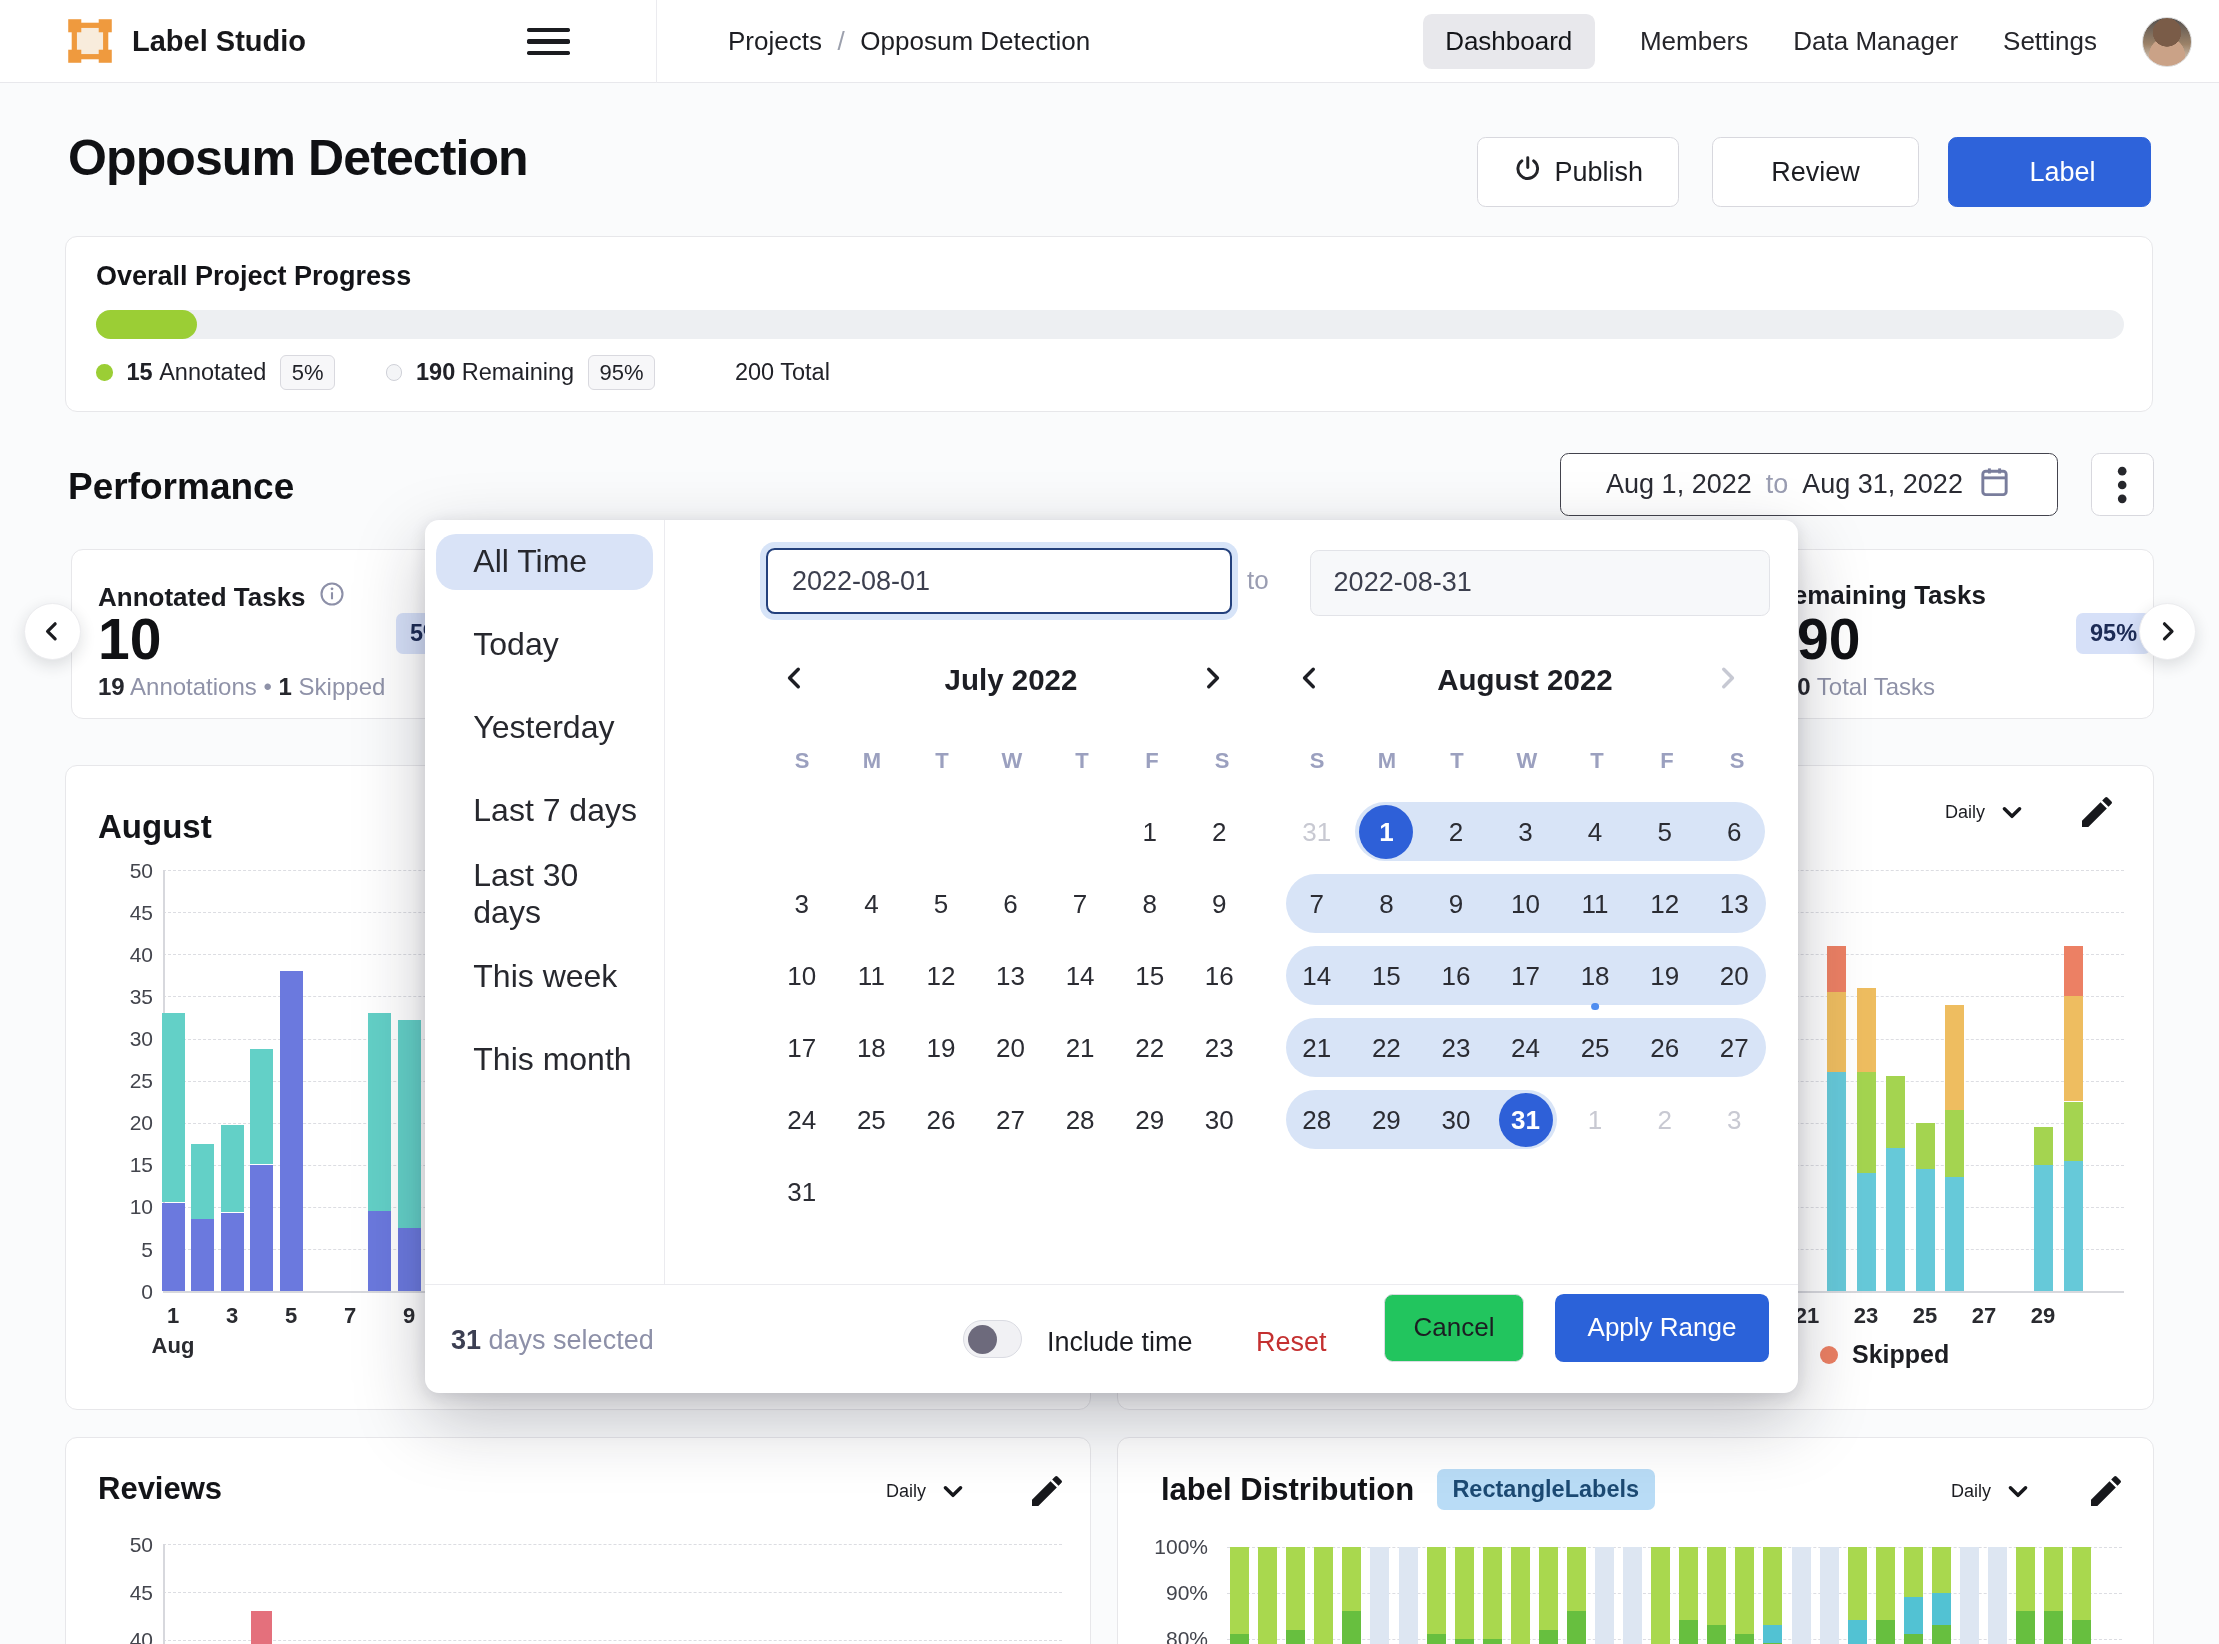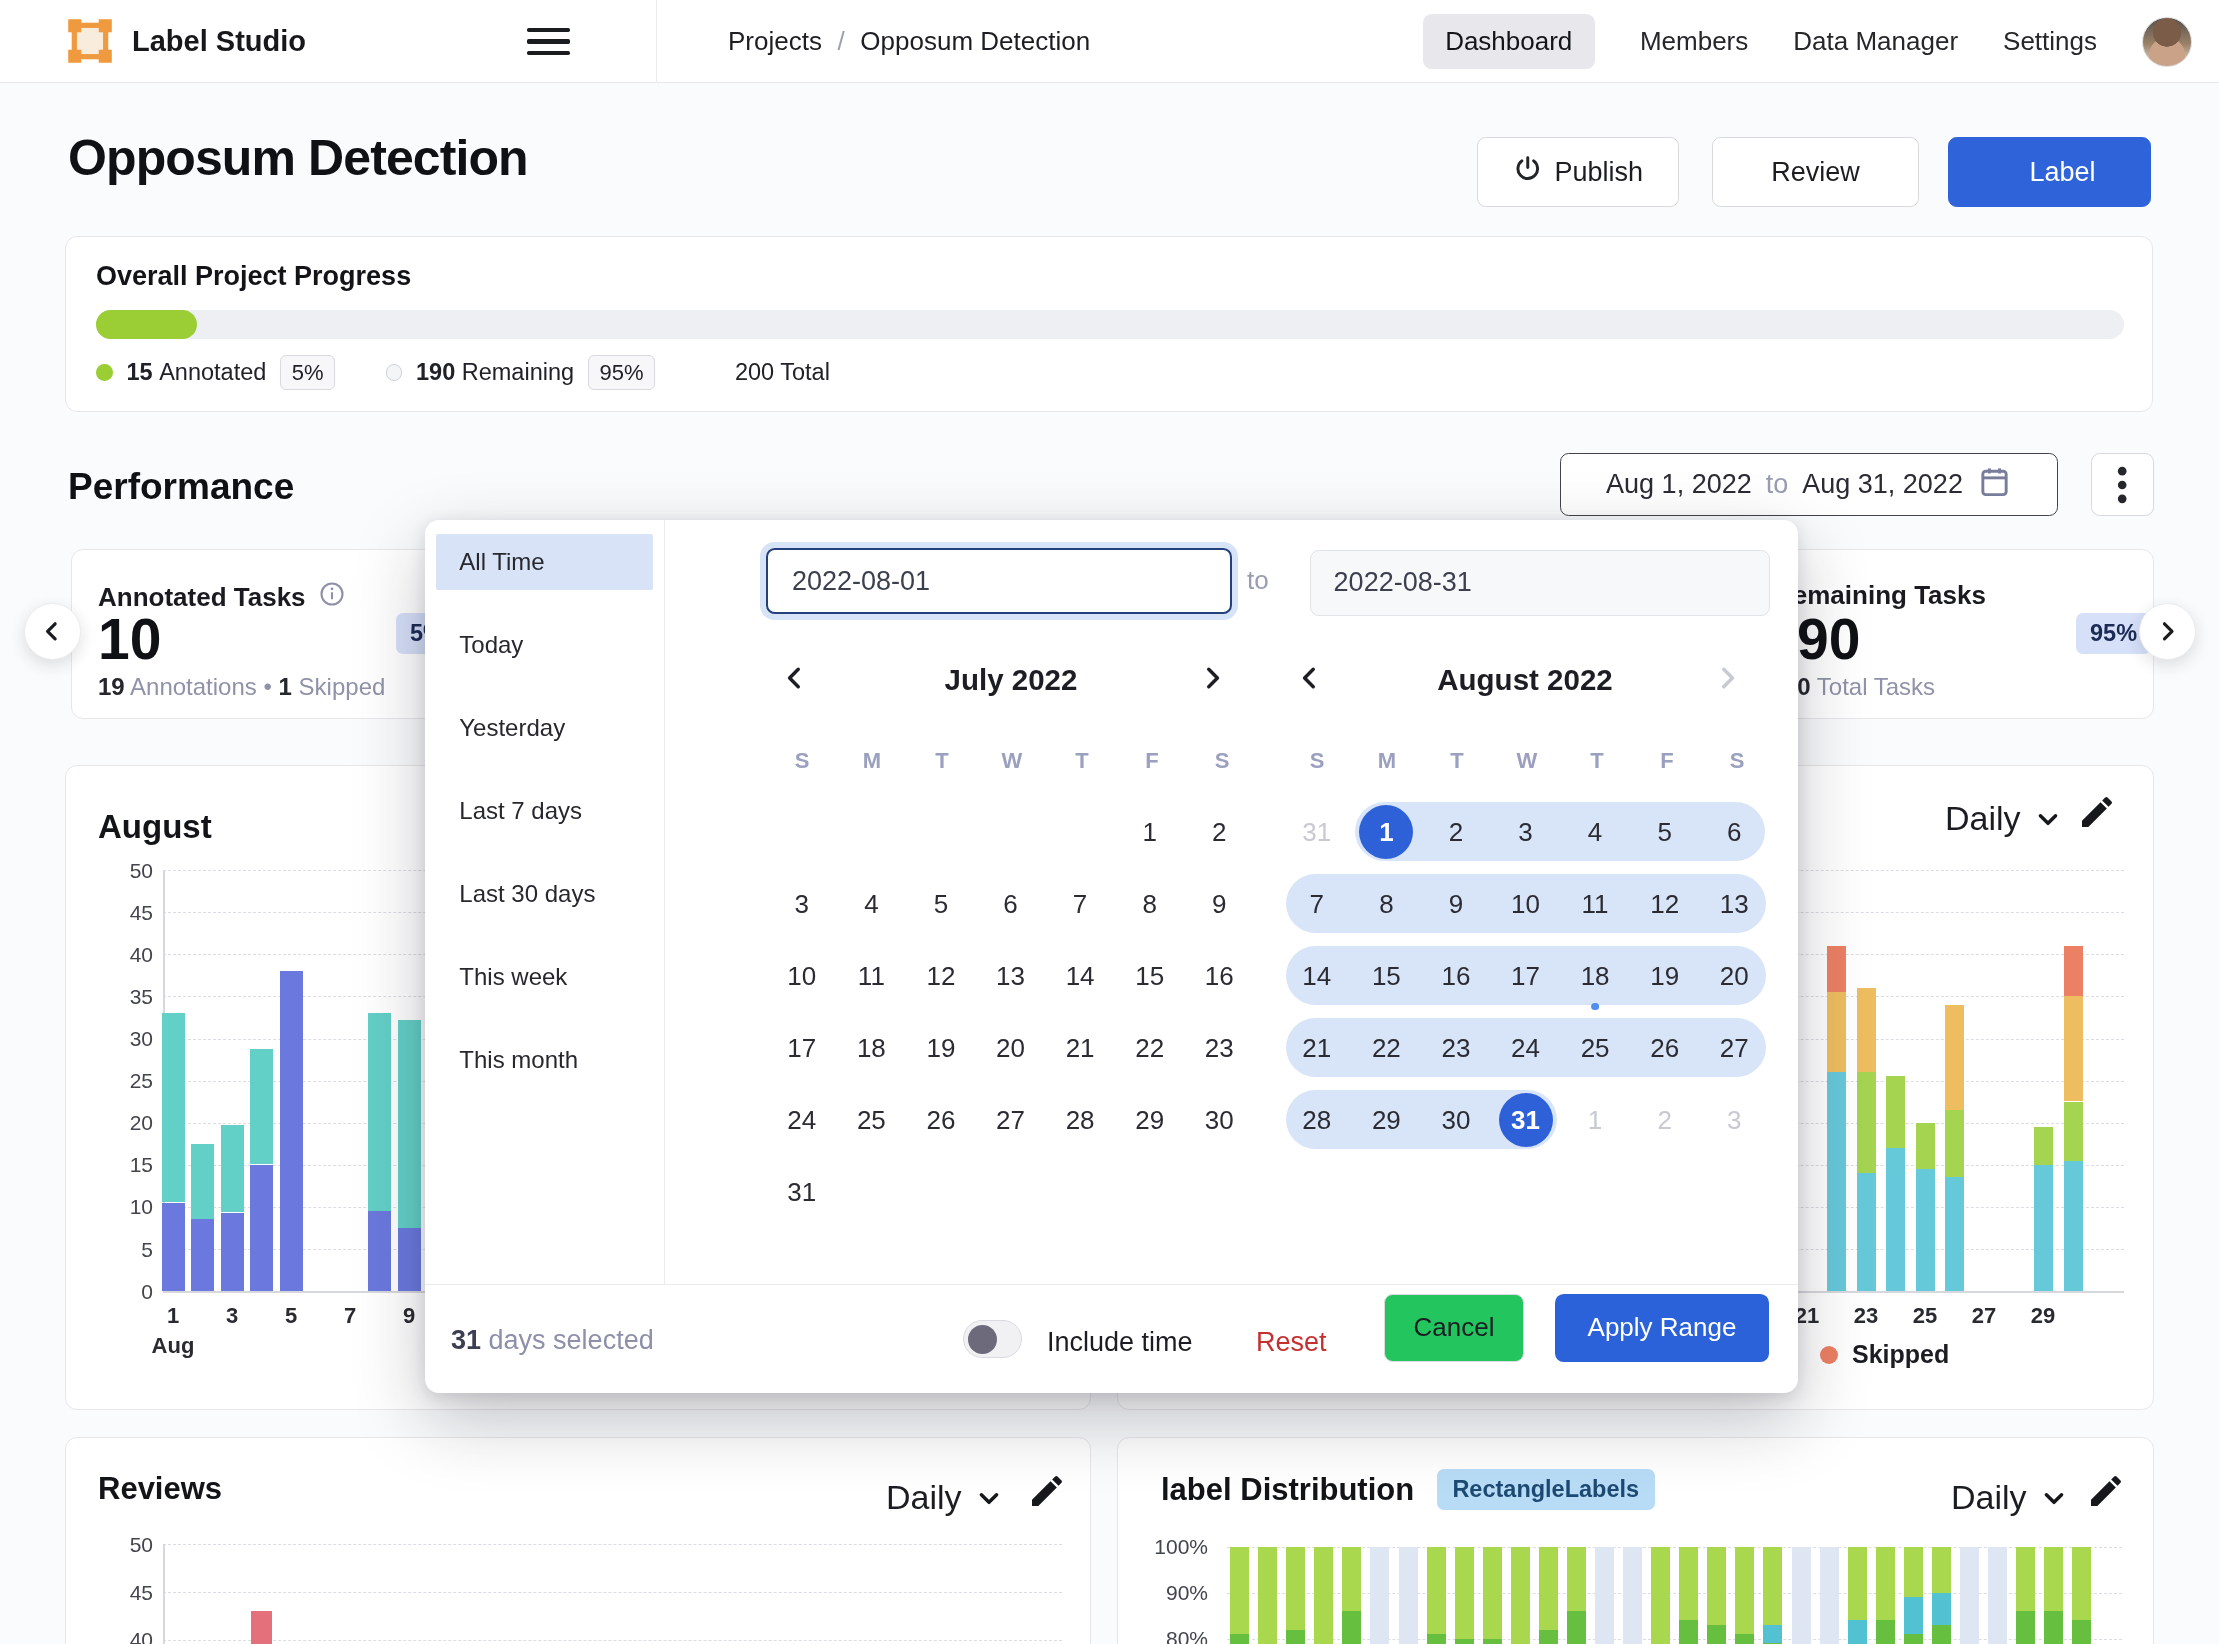--- a/index.html
+++ b/index.html
@@ -41,34 +41,34 @@
   .range-to{color:#9a9db2;}
   .kebab-btn{position:absolute;left:2091px;top:453px;width:63px;height:63px;border:0.9px solid #d8d8de;border-radius:8.7px;background:#fff;display:flex;align-items:center;justify-content:center;cursor:pointer;z-index:10;}
   
   .stat-title{font-size:26px;font-weight:700;color:#1a1b20;display:flex;align-items:center;gap:12px;}
   .stat-value{font-size:57px;font-weight:800;color:#101114;}
   .stat-badge{background:#d6e0f8;color:#1c2b55;font-weight:600;border-radius:7px;padding:7px 14px;font-size:23.5px;}
   .stat-sub{font-size:24px;color:#8f92a8;}
   .stat-sub b{color:#26272d;font-weight:600;}
   .circ-btn{position:absolute;width:57px;height:57px;border-radius:50%;background:#fff;border:0.9px solid #ececef;box-shadow:0 5.2px 15.6px rgba(30,32,44,.14);display:flex;align-items:center;justify-content:center;z-index:6;cursor:pointer;}
   
-  .interval{display:flex;align-items:center;gap:14px;font-size:34px;color:#1c1d22;cursor:pointer;}
+  .interval{display:flex;align-items:center;gap:14px;font-size:18px;color:#1c1d22;cursor:pointer;}
   .ytick{position:absolute;font-size:21px;color:#43454d;text-align:right;width:61px;}
   .gridline{position:absolute;border-top:1.7px dashed #dcdde2;}
   .axisline{position:absolute;background:#d7d8dd;}
   .xtick{position:absolute;font-size:22px;font-weight:600;color:#2a2b30;text-align:center;width:52px;}
   .xsub{position:absolute;font-size:22px;font-weight:700;color:#2a2b30;text-align:center;width:52px;}
   .bar-seg{position:absolute;}
   .leg{position:absolute;display:flex;align-items:center;gap:14px;font-size:25px;font-weight:600;color:#1c1d22;}
   .tag-badge{background:#b9dcf6;color:#1c4a73;font-weight:600;border-radius:7px;padding:7px 15.6px;font-size:23.5px;}
   
   .modal{position:absolute;left:425px;top:520px;width:1373px;height:873px;background:#fff;border-radius:14px;box-shadow:0 26px 70px rgba(22,25,40,.25),0 3.5px 15.6px rgba(22,25,40,.12);z-index:50;}
   .dp-side{position:absolute;left:0;top:0;width:240px;height:764px;border-right:0.9px solid #ebebef;}
   .preset{height:83px;display:flex;align-items:center;}
-  .preset-pill{margin:0 11.3px;width:217px;height:56px;border-radius:2px;display:flex;align-items:center;padding-left:23px;font-size:24px;color:#27282e;cursor:pointer;}
+  .preset-pill{margin:0 11.3px;width:217px;height:56px;border-radius:20px;display:flex;align-items:center;padding-left:37px;font-size:32px;color:#27282e;cursor:pointer;}
   .preset-pill.sel{background:#d9e3f7;font-weight:500;}
   .dp-input{position:absolute;height:66px;border-radius:8.7px;font-size:27px;color:#3c3f4e;display:flex;align-items:center;padding-left:22.6px;background:#fff;}
   .dp-input.focus{border:2.6px solid #23407c;box-shadow:0 0 0 6px #d7e4f8;}
   .dp-input.plain{border:1.7px solid #e2e3e8;background:#f7f8fa;}
   .cal-head-title{position:absolute;font-size:29.5px;font-weight:600;color:#1d1e24;text-align:center;width:348px;}
   .cal-arrow{position:absolute;width:38px;height:38px;display:flex;align-items:center;justify-content:center;cursor:pointer;}
   .wd-row,.cal-row{position:absolute;display:flex;}
   .wd{width:70px;text-align:center;font-size:22px;font-weight:600;color:#9ba0bf;}
   .cal-row{height:72px;}
   .cal-cell{position:relative;width:70px;height:72px;display:flex;align-items:center;justify-content:center;font-size:26px;color:#2b2c33;cursor:pointer;}

